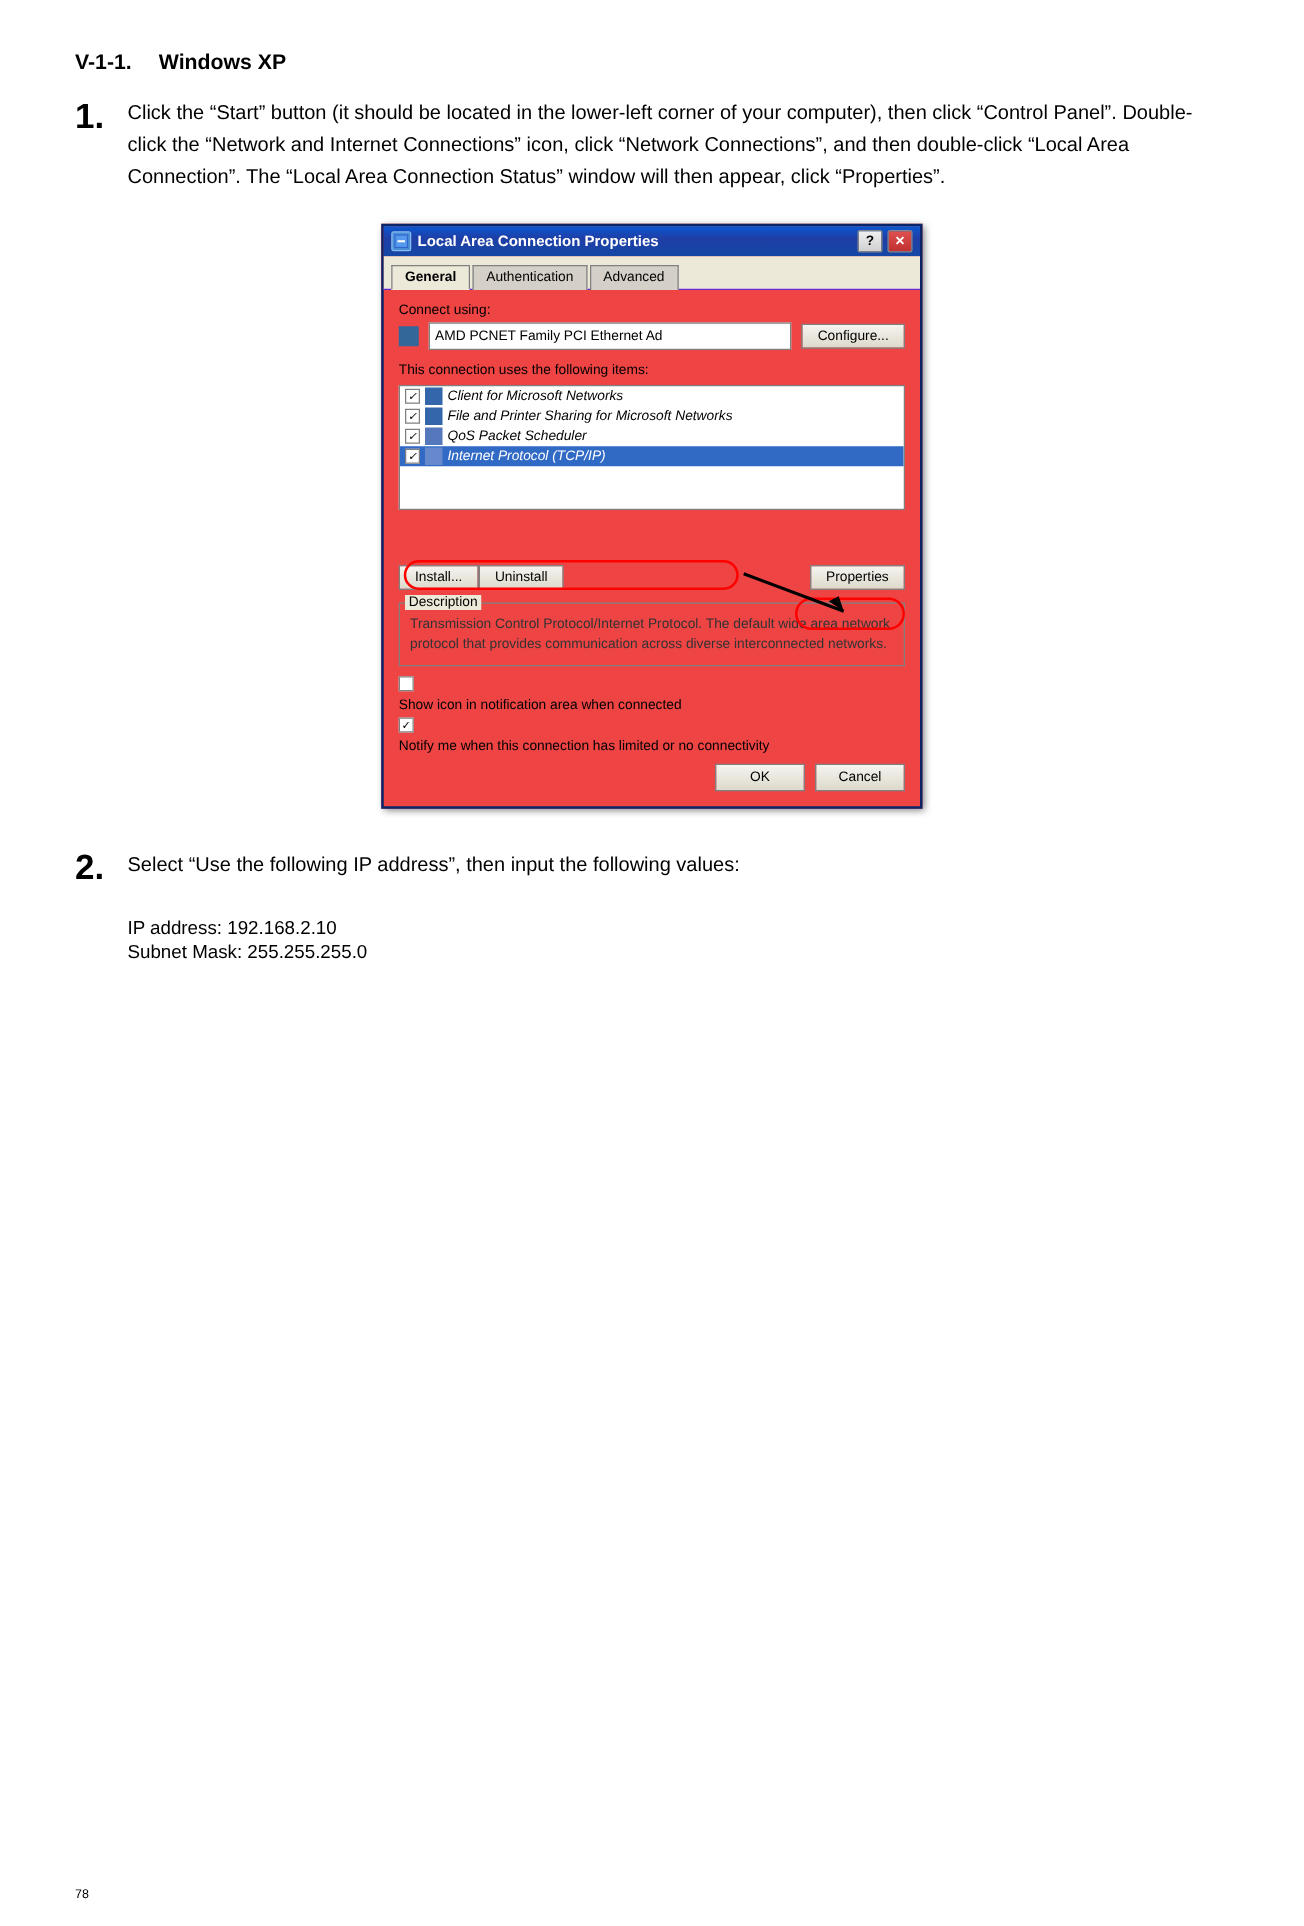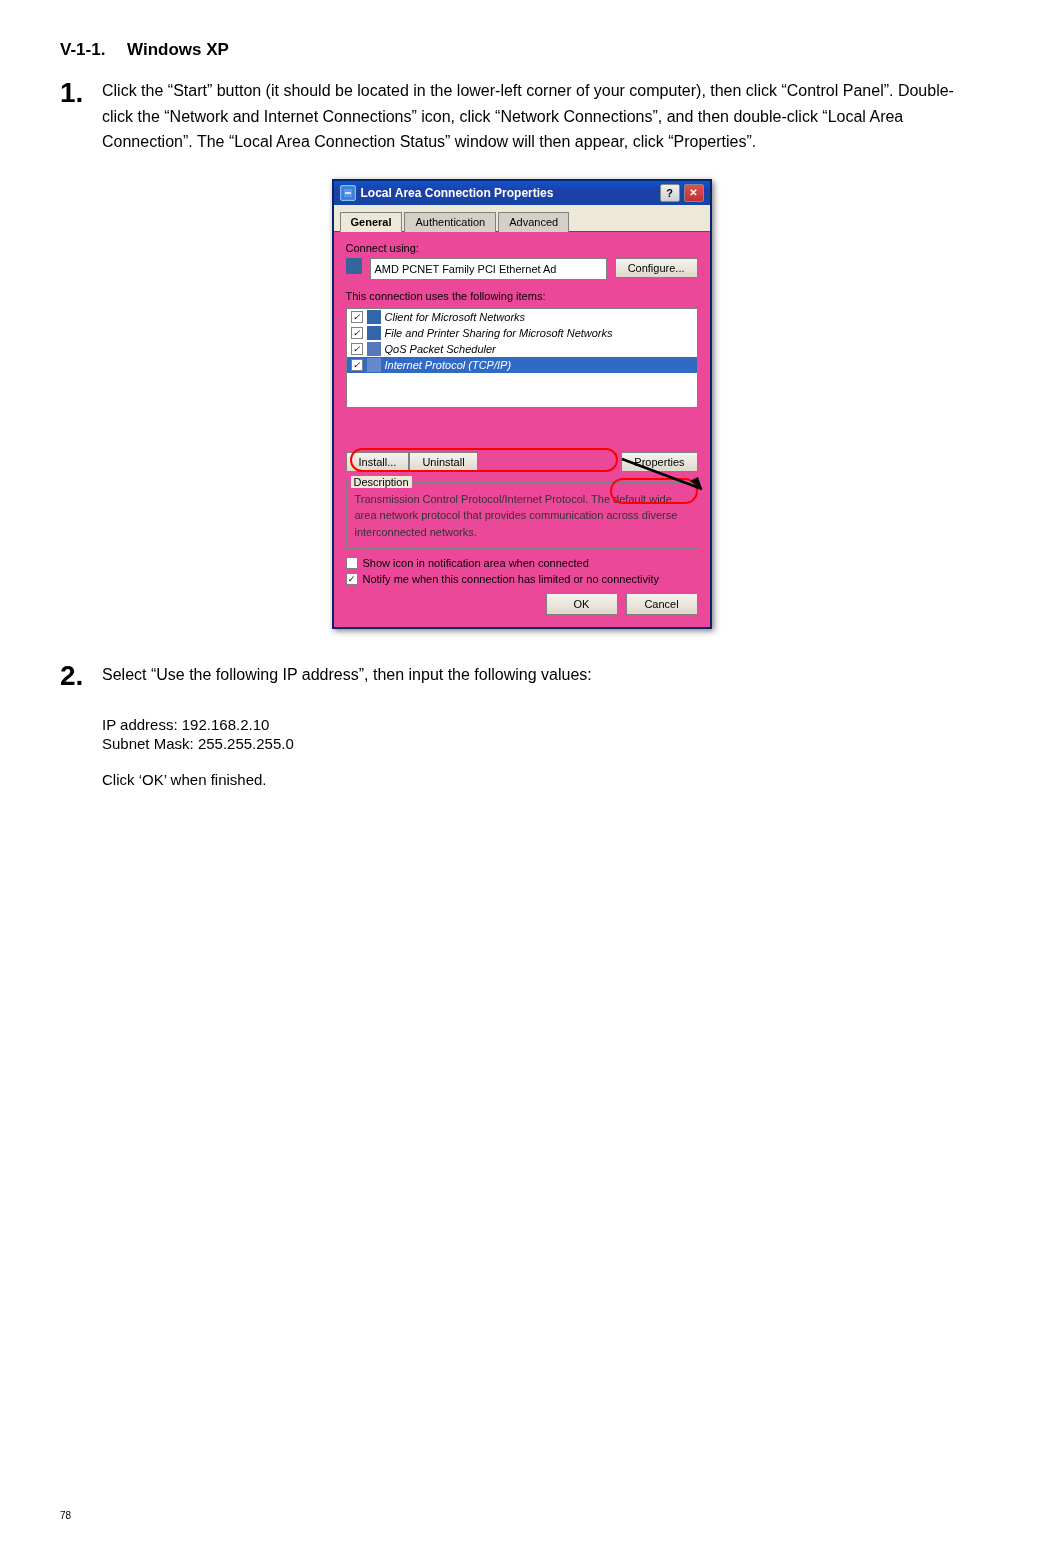--- a/index.html
+++ b/index.html
@@ -48,23 +48,23 @@
     }
 
     .dialog-container {
       display: flex;
       justify-content: center;
       margin: 24px 0 32px 0;
     }
 
     
     .win-dialog {
-      width: 380px;
+      width: 433px;
       border: 2px solid #0a246a;
-      background: #ec4899;
+      background: #ef4444;
       box-shadow: 2px 2px 6px rgba(0,0,0,0.5);
       font-family: 'Tahoma', Arial, sans-serif;
       font-size: 11px;
     }
 
     .win-titlebar {
       background: linear-gradient(to bottom, #0a57d0 0%, #1f3ea6 40%, #1347a5 100%);
       color: white;
       padding: 3px 6px;
       display: flex;
@@ -163,21 +163,21 @@
       padding: 10px 12px 12px 12px;
     }
 
     .win-group-label {
       font-size: 11px;
       margin-bottom: 4px;
     }
 
     .win-input-row {
       display: flex;
-      align-items: flex-start;
+      align-items: center;
       gap: 8px;
       margin-bottom: 10px;
     }
 
     .win-input-box {
       flex: 1;
       height: 22px;
       border: 1px solid #808080;
       background: white;
       font-size: 11px;
@@ -276,20 +276,21 @@
       font-size: 11px;
       line-height: 1.5;
       color: #333;
     }
 
     .win-check-row {
       display: flex;
       gap: 5px;
       margin-bottom: 4px;
       font-size: 11px;
+      flex-direction: column;
     }
 
     .win-bottom-btns {
       display: flex;
       justify-content: flex-end;
       gap: 8px;
       margin-top: 8px;
     }
 
     .win-bottom-btn {
@@ -459,16 +460,15 @@
 <div class="step2-indent">
   <div class="step2-line">
     <span class="label">IP address</span>:
     <span>192.168.2.10</span>
   </div>
   <div class="step2-line">
     <span class="label">Subnet Mask</span>:
     <span>255.255.255.0</span>
   </div>
   <br>
-  <div>Click ‘OK’ when finished.</div>
 </div>
 
 <div class="page-number">78</div>
 
 </body></html>

